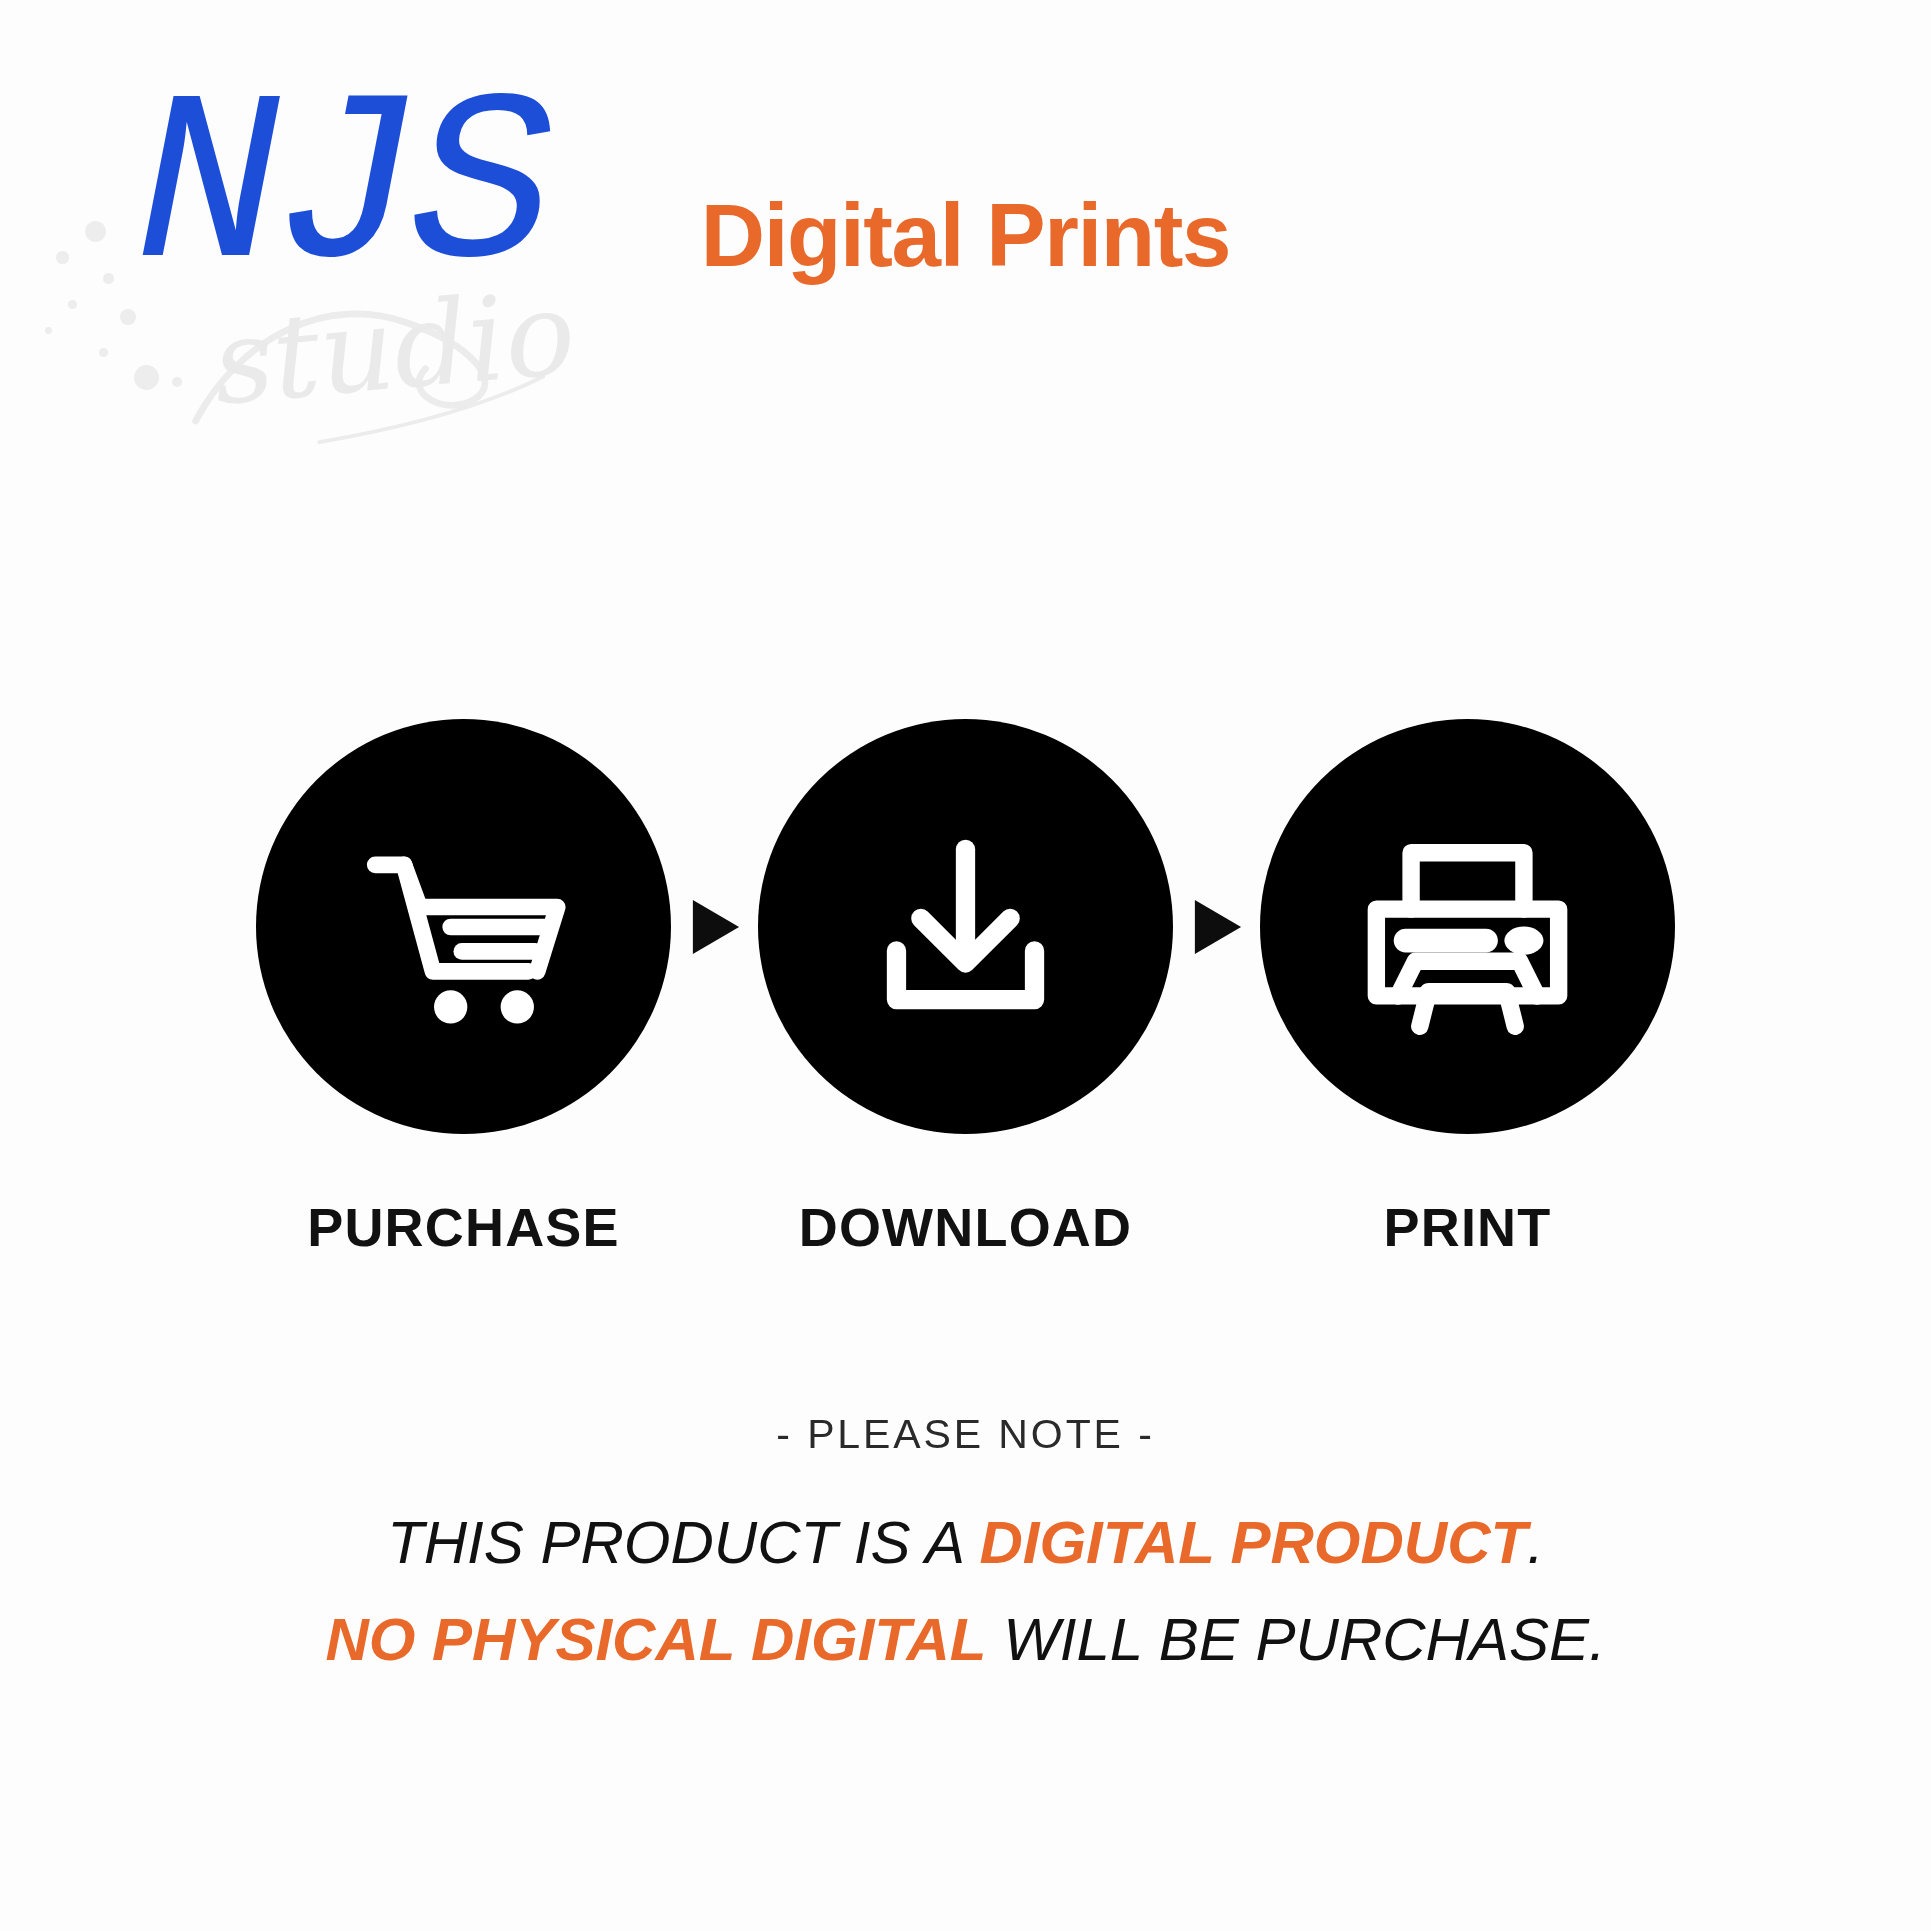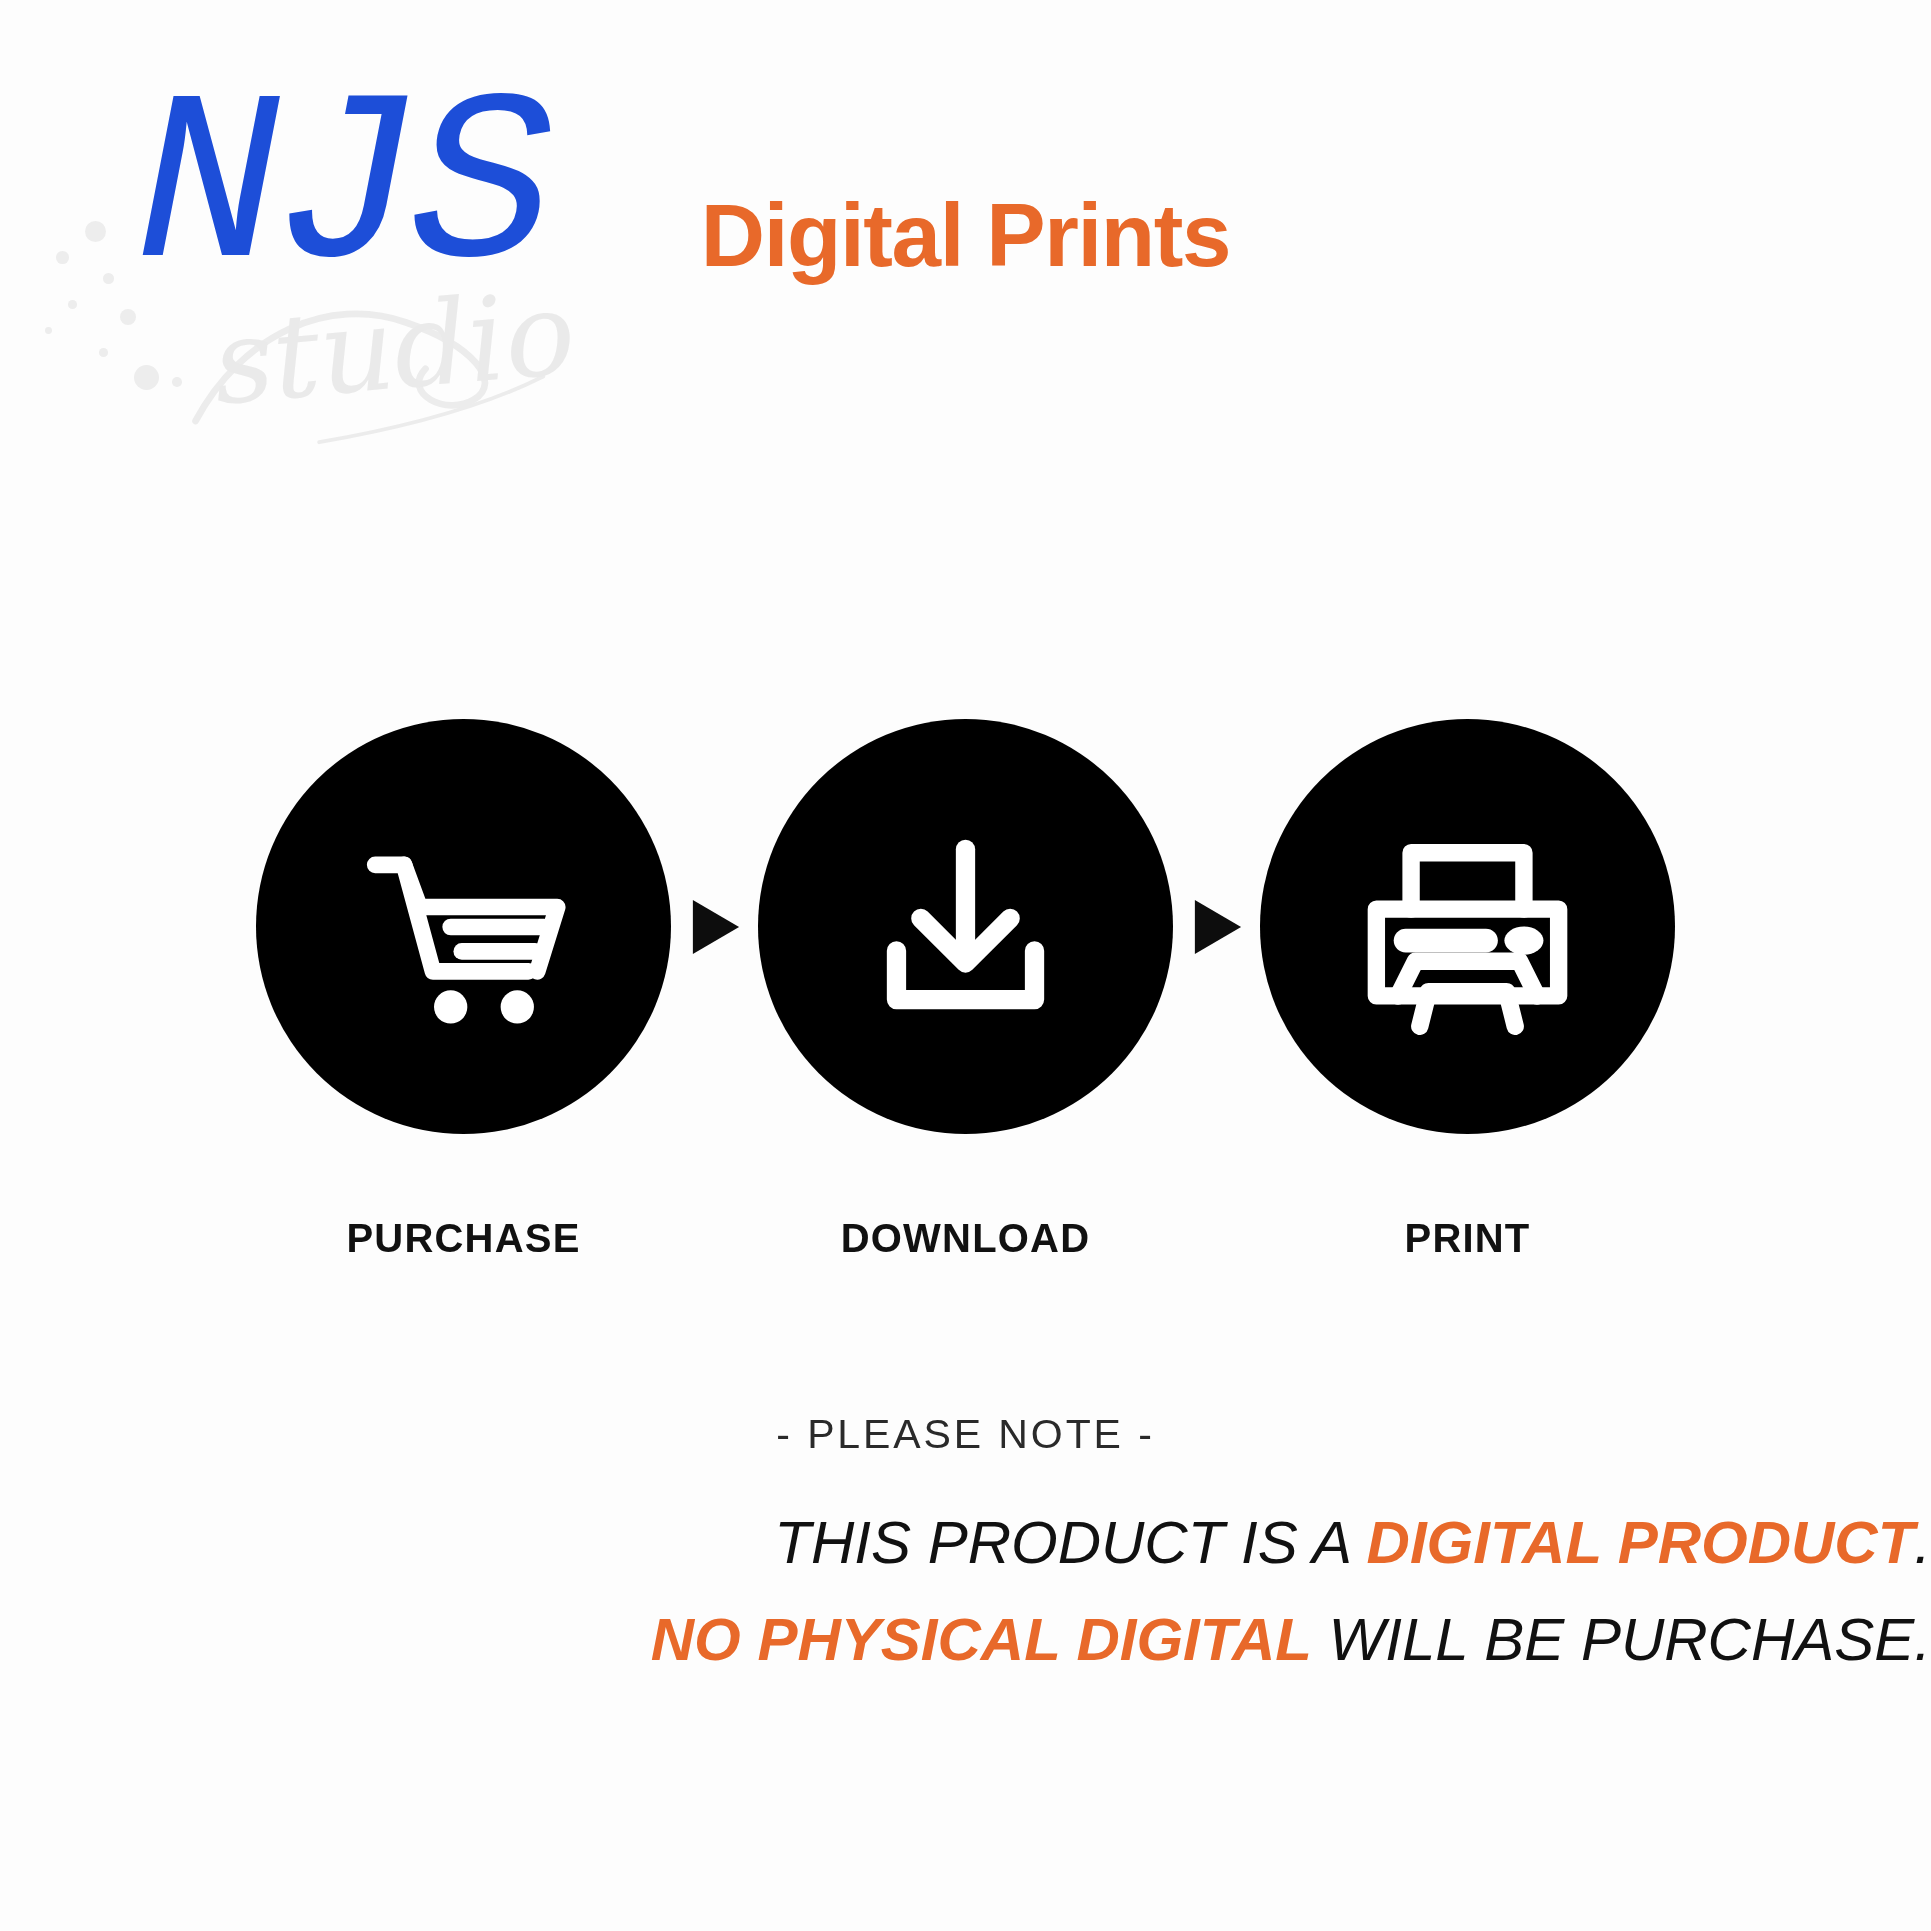--- a/index.html
+++ b/index.html
@@ -113,24 +113,24 @@
     border-radius: 50%;
     background: #000000;
     display: flex;
     align-items: center;
     justify-content: center;
   }
   .step-circle svg {
     display: block;
   }
   .step-label {
-    margin-top: 82px;
+    margin-top: 62px;
     font-family: "Liberation Sans", sans-serif;
     font-weight: 700;
-    font-size: 40px;
+    font-size: 54px;
     letter-spacing: 1.2px;
     color: #111111;
     text-transform: uppercase;
     white-space: nowrap;
   }
   .step-sep {
     width: 87px;
     height: 415px;
     display: flex;
     align-items: center;
@@ -158,21 +158,20 @@
   .note-line {
     margin-top: 39px;
     font-family: "Liberation Sans", sans-serif;
     font-style: italic;
     font-weight: 400;
     font-size: 60px;
     line-height: 91px;
     letter-spacing: 0px;
     color: #111111;
     white-space: nowrap;
-    text-align: right;
   }
   .note-line.second { margin-top: 5.8px; }
   .note-strong {
     font-weight: 700;
     font-style: italic;
     color: #e8692a;
   }
 </style>
 </head>
 <body>

